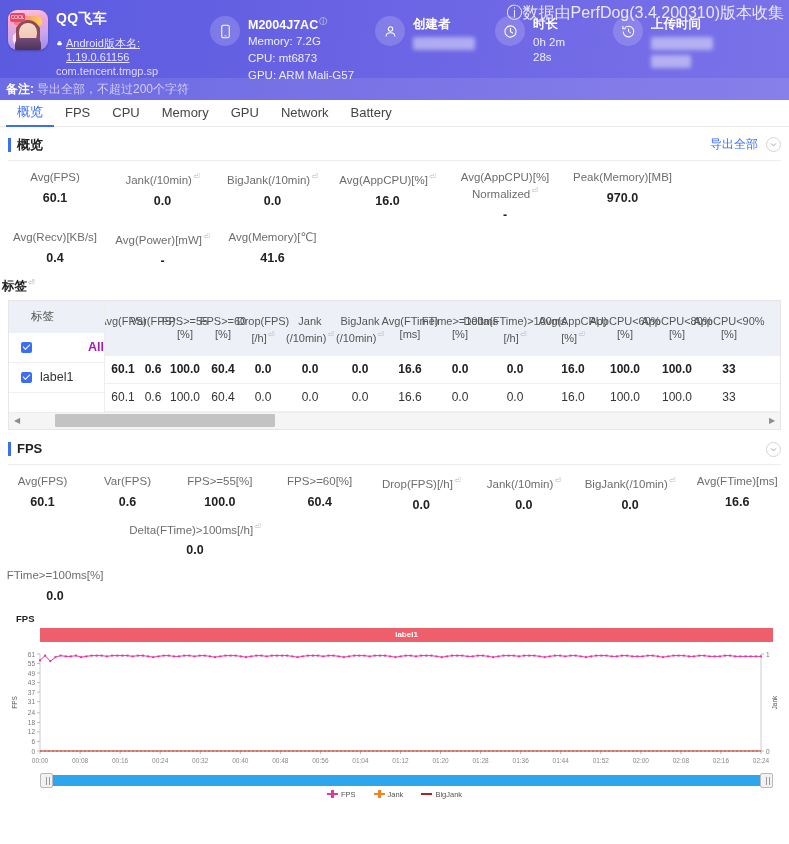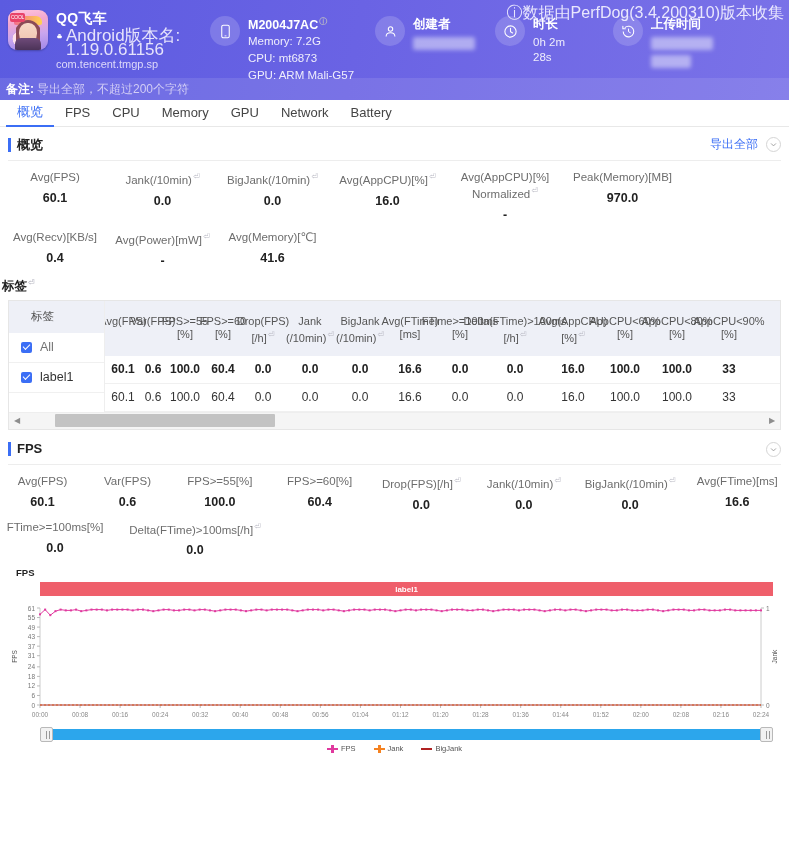--- a/index.html
+++ b/index.html
@@ -61,22 +61,22 @@
   }
   .app-icon .body {
     position: absolute; left: 7px; bottom: 0; width: 26px; height: 12px;
     border-radius: 6px 6px 0 0;
     background: linear-gradient(180deg,#6f4b7a, #4c3358);
   }
 
   .app-text { margin-left: 8px; }
   .app-name { font-size: 14px; font-weight: bold; letter-spacing: .3px; }
   .app-sub {
-    font-size: 17px; line-height: 14px; margin-top: 1px;
-    color: #e6e3fb; position: relative; padding-left: 10px;
+    font-size: 11px; line-height: 14px; margin-top: 8px;
+    color: #e6e3fb; position: relative; padding-left: 10px; text-decoration: underline;
   }
   .and-dot {
     position: absolute; left: 0; top: 4px; width: 7px; height: 7px;
   }
   .pkg { font-size: 11px; color: #ded9fa; margin-top: 1px; }
 
   .circ {
     width: 30px; height: 30px; border-radius: 50%;
     background: rgba(255,255,255,.17);
     display: flex; align-items: center; justify-content: center;
@@ -164,21 +164,21 @@
   .tbl-inner { display: flex; height: 112px; }
   .tag-col { width: 96px; flex: none; background: #fff; border-right: 1px solid #eee; }
   .tag-hd {
     height: 32px; background: #eef0f7; display: flex; align-items: center;
     padding-left: 22px; font-size: 11.5px; color: #555;
   }
   .tag-item {
     height: 30px; display: flex; align-items: center; padding-left: 12px;
     border-bottom: 1px solid #f0f0f0; font-size: 12.5px;
   }
-  .tag-item.bold { font-weight: normal; color: #737373; }
+  .tag-item.bold { font-weight: bold; color: #a21caf; gap: 48px; }
   .cb {
     width: 11px; height: 11px; background: #3b6ef5; border-radius: 2px;
     margin-right: 8px; flex: none; position: relative;
   }
   .cb::after {
     content: ""; position: absolute; left: 2px; top: 2px;
     width: 6px; height: 3px;
     border-left: 1.6px solid #fff; border-bottom: 1.6px solid #fff;
     transform: rotate(-45deg);
   }
@@ -533,21 +533,21 @@
       <div class="mcell" style="width: 120px;">
         <div class="mlabel">BigJank(/10min)<span class="qm">⏎</span></div>
         <div class="mval">0.0</div>
       </div>
       <div class="mcell" style="width: 112px;">
         <div class="mlabel">Avg(FTime)[ms]</div>
         <div class="mval">16.6</div>
       </div>
     </div>
   <div class="mrow" id="fps-row2" style="margin-top:8px">
-      <div class="mcell" style="width: 110px;">
+      <div class="mcell" style="width: 110px; margin-top: 48px;">
         <div class="mlabel">FTime&gt;=100ms[%]</div>
         <div class="mval">0.0</div>
       </div>
       <div class="mcell" style="width: 170px;">
         <div class="mlabel">Delta(FTime)&gt;100ms[/h]<span class="qm">⏎</span></div>
         <div class="mval">0.0</div>
       </div>
     </div>
 </div>
 

